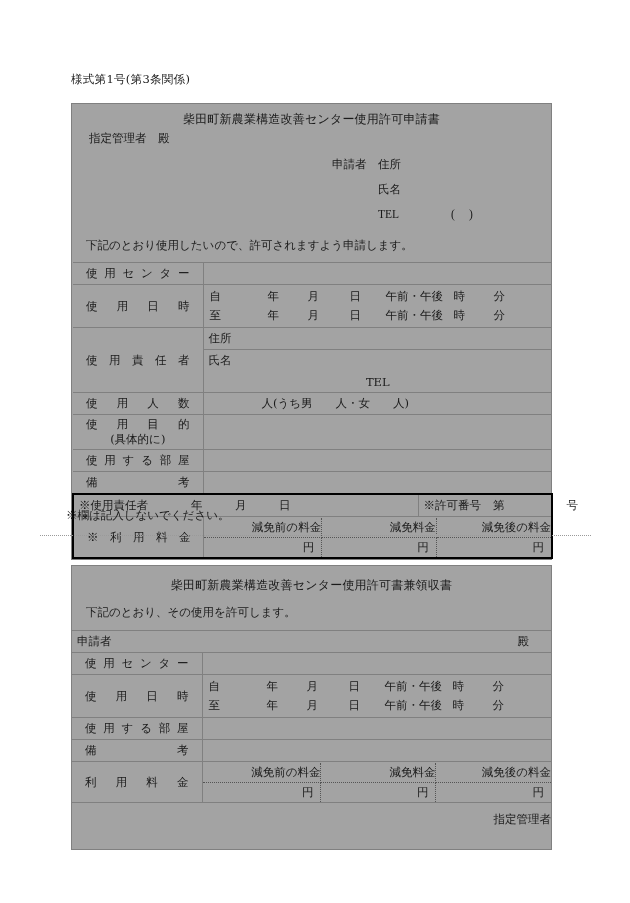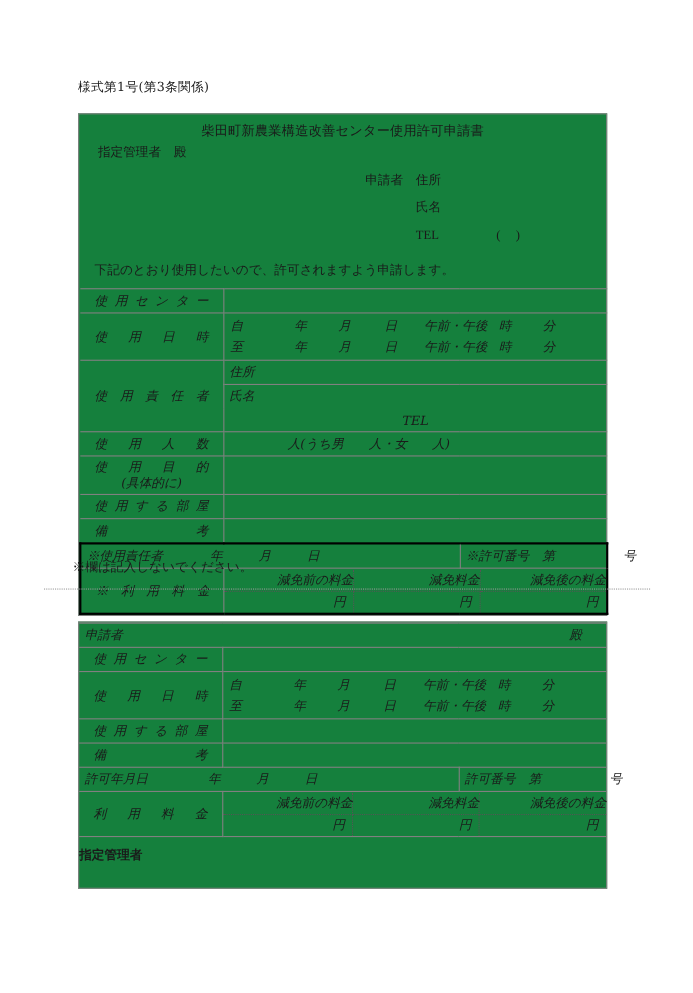--- a/index.html
+++ b/index.html
@@ -32,21 +32,21 @@
     white-space: nowrap;
   }
 
   
   .form {
     position: absolute;
     left: 71px;
     width: 481px;
     border: 1px solid #808080;
     box-sizing: border-box;
-    background: #15803d;
+    background: #a3a3a3;
   }
   #form-application { top: 103px; }
   #form-permit { top: 565px; }
 
   
   .hdr {
     position: relative;
     box-sizing: border-box;
   }
   .doc-title {
@@ -98,21 +98,20 @@
     padding-bottom: 10px;
     white-space: nowrap;
   }
 
   
   table.grid {
     border-collapse: collapse;
     width: 100%;
     table-layout: fixed;
     font-size: 11.5px;
-    font-style: italic;
   }
   table.grid td {
     border: 1px solid #808080;
     padding: 0;
     vertical-align: middle;
     height: 21px;
   }
   table.grid td.nb-l { border-left: 0; }
   table.grid td.nb-r { border-right: 0; }
   table.grid td.nb-t { border-top: 0; }
@@ -200,26 +199,25 @@
     padding: 0;
     text-align: right;
     white-space: nowrap;
   }
   table.fee td.dv { border-right: 1px dotted #555; }
   table.fee tr.fee-head td { border-bottom: 1px dotted #555; }
   table.fee td.amt { text-align: right; padding-right: 7px; }
 
   
   .mgr-line {
-    text-align: left;
+    text-align: right;
     font-size: 11.5px;
     padding-top: 9px;
     padding-bottom: 22px;
     white-space: nowrap;
-    font-weight: bold;
   }
 
   
   .note {
     position: absolute;
     left: 66px;
     top: 508px;
     font-size: 11.5px;
     white-space: nowrap;
   }
@@ -412,20 +410,24 @@
       </tr>
     </tbody>
       </table>
   </div>
 
   <div class="note">※欄は記入しないでください。</div>
   <div class="cutline"></div>
 
   <div class="form" id="form-permit">
 
+    <div class="hdr">
+      <div class="doc-title" style="padding-top:11px">柴田町新農業構造改善センター使用許可書兼領収書</div>
+      <div class="intro2">下記のとおり、その使用を許可します。</div>
+    </div>
 
     <table class="grid">
       <colgroup>
         <col style="width:130px">
         <col style="width:215px">
         <col style="width:134px">
       </colgroup>
 
       <tbody>
           <tr>
@@ -484,37 +486,20 @@
 
       <tr>
         <td class="nb-l">
           <div class="lbl">備考</div>
         </td>
         <td class="nb-r" colspan="2">
           <div class="val"></div>
         </td>
       </tr>
 
-      <tr>
-        <td class="nb-l" colspan="2">
-          <div class="pd-inner">
-            <span class="pd-lab">許可年月日</span>
-            <span class="pd-y">年</span>
-            <span class="pd-m">月</span>
-            <span>日</span>
-          </div>
-        </td>
-        <td class="nb-r">
-          <div class="pn-inner">
-            <span class="pn-lab">許可番号</span>
-            <span class="pn-dai">第</span>
-            <span>号</span>
-          </div>
-        </td>
-      </tr>
 
       <tr>
         <td class="nb-l" style="height:40px">
           <div class="lbl">利　用　料　金</div>
         </td>
         <td class="nb-r" colspan="2" style="height:40px">
           <table class="fee">
             <colgroup>
                   <col style="width:34%">
                   <col style="width:33%">

